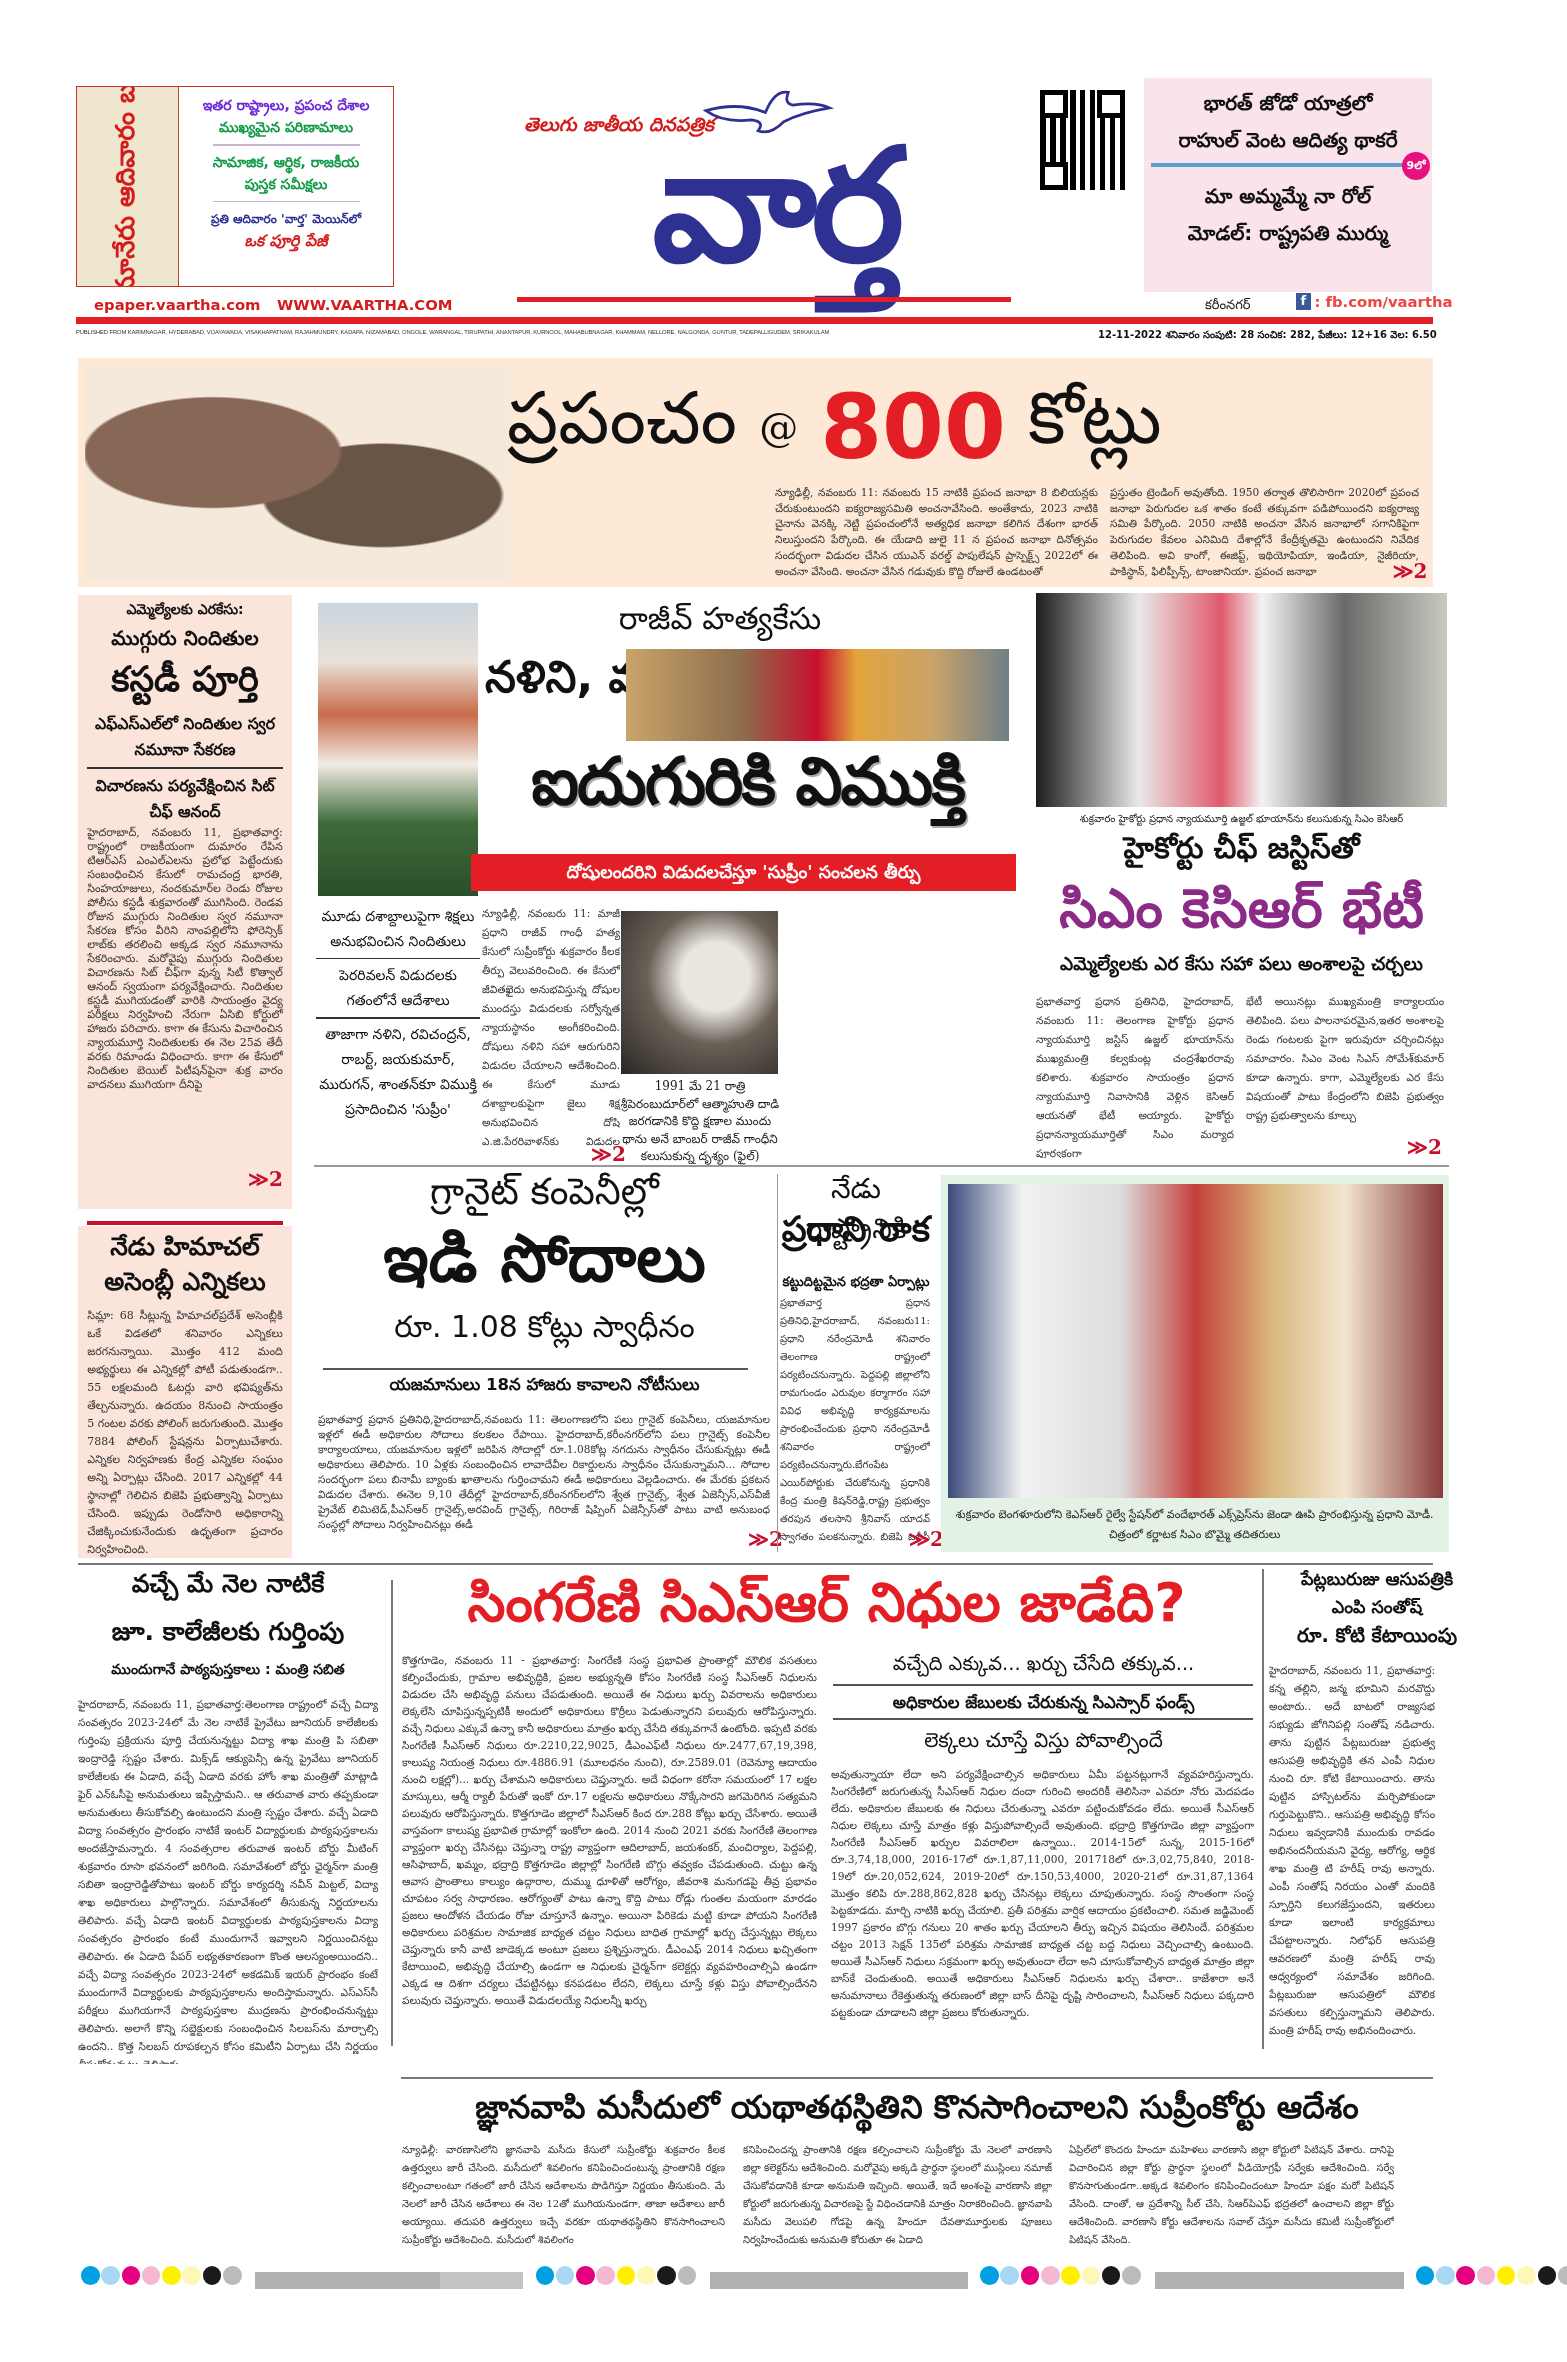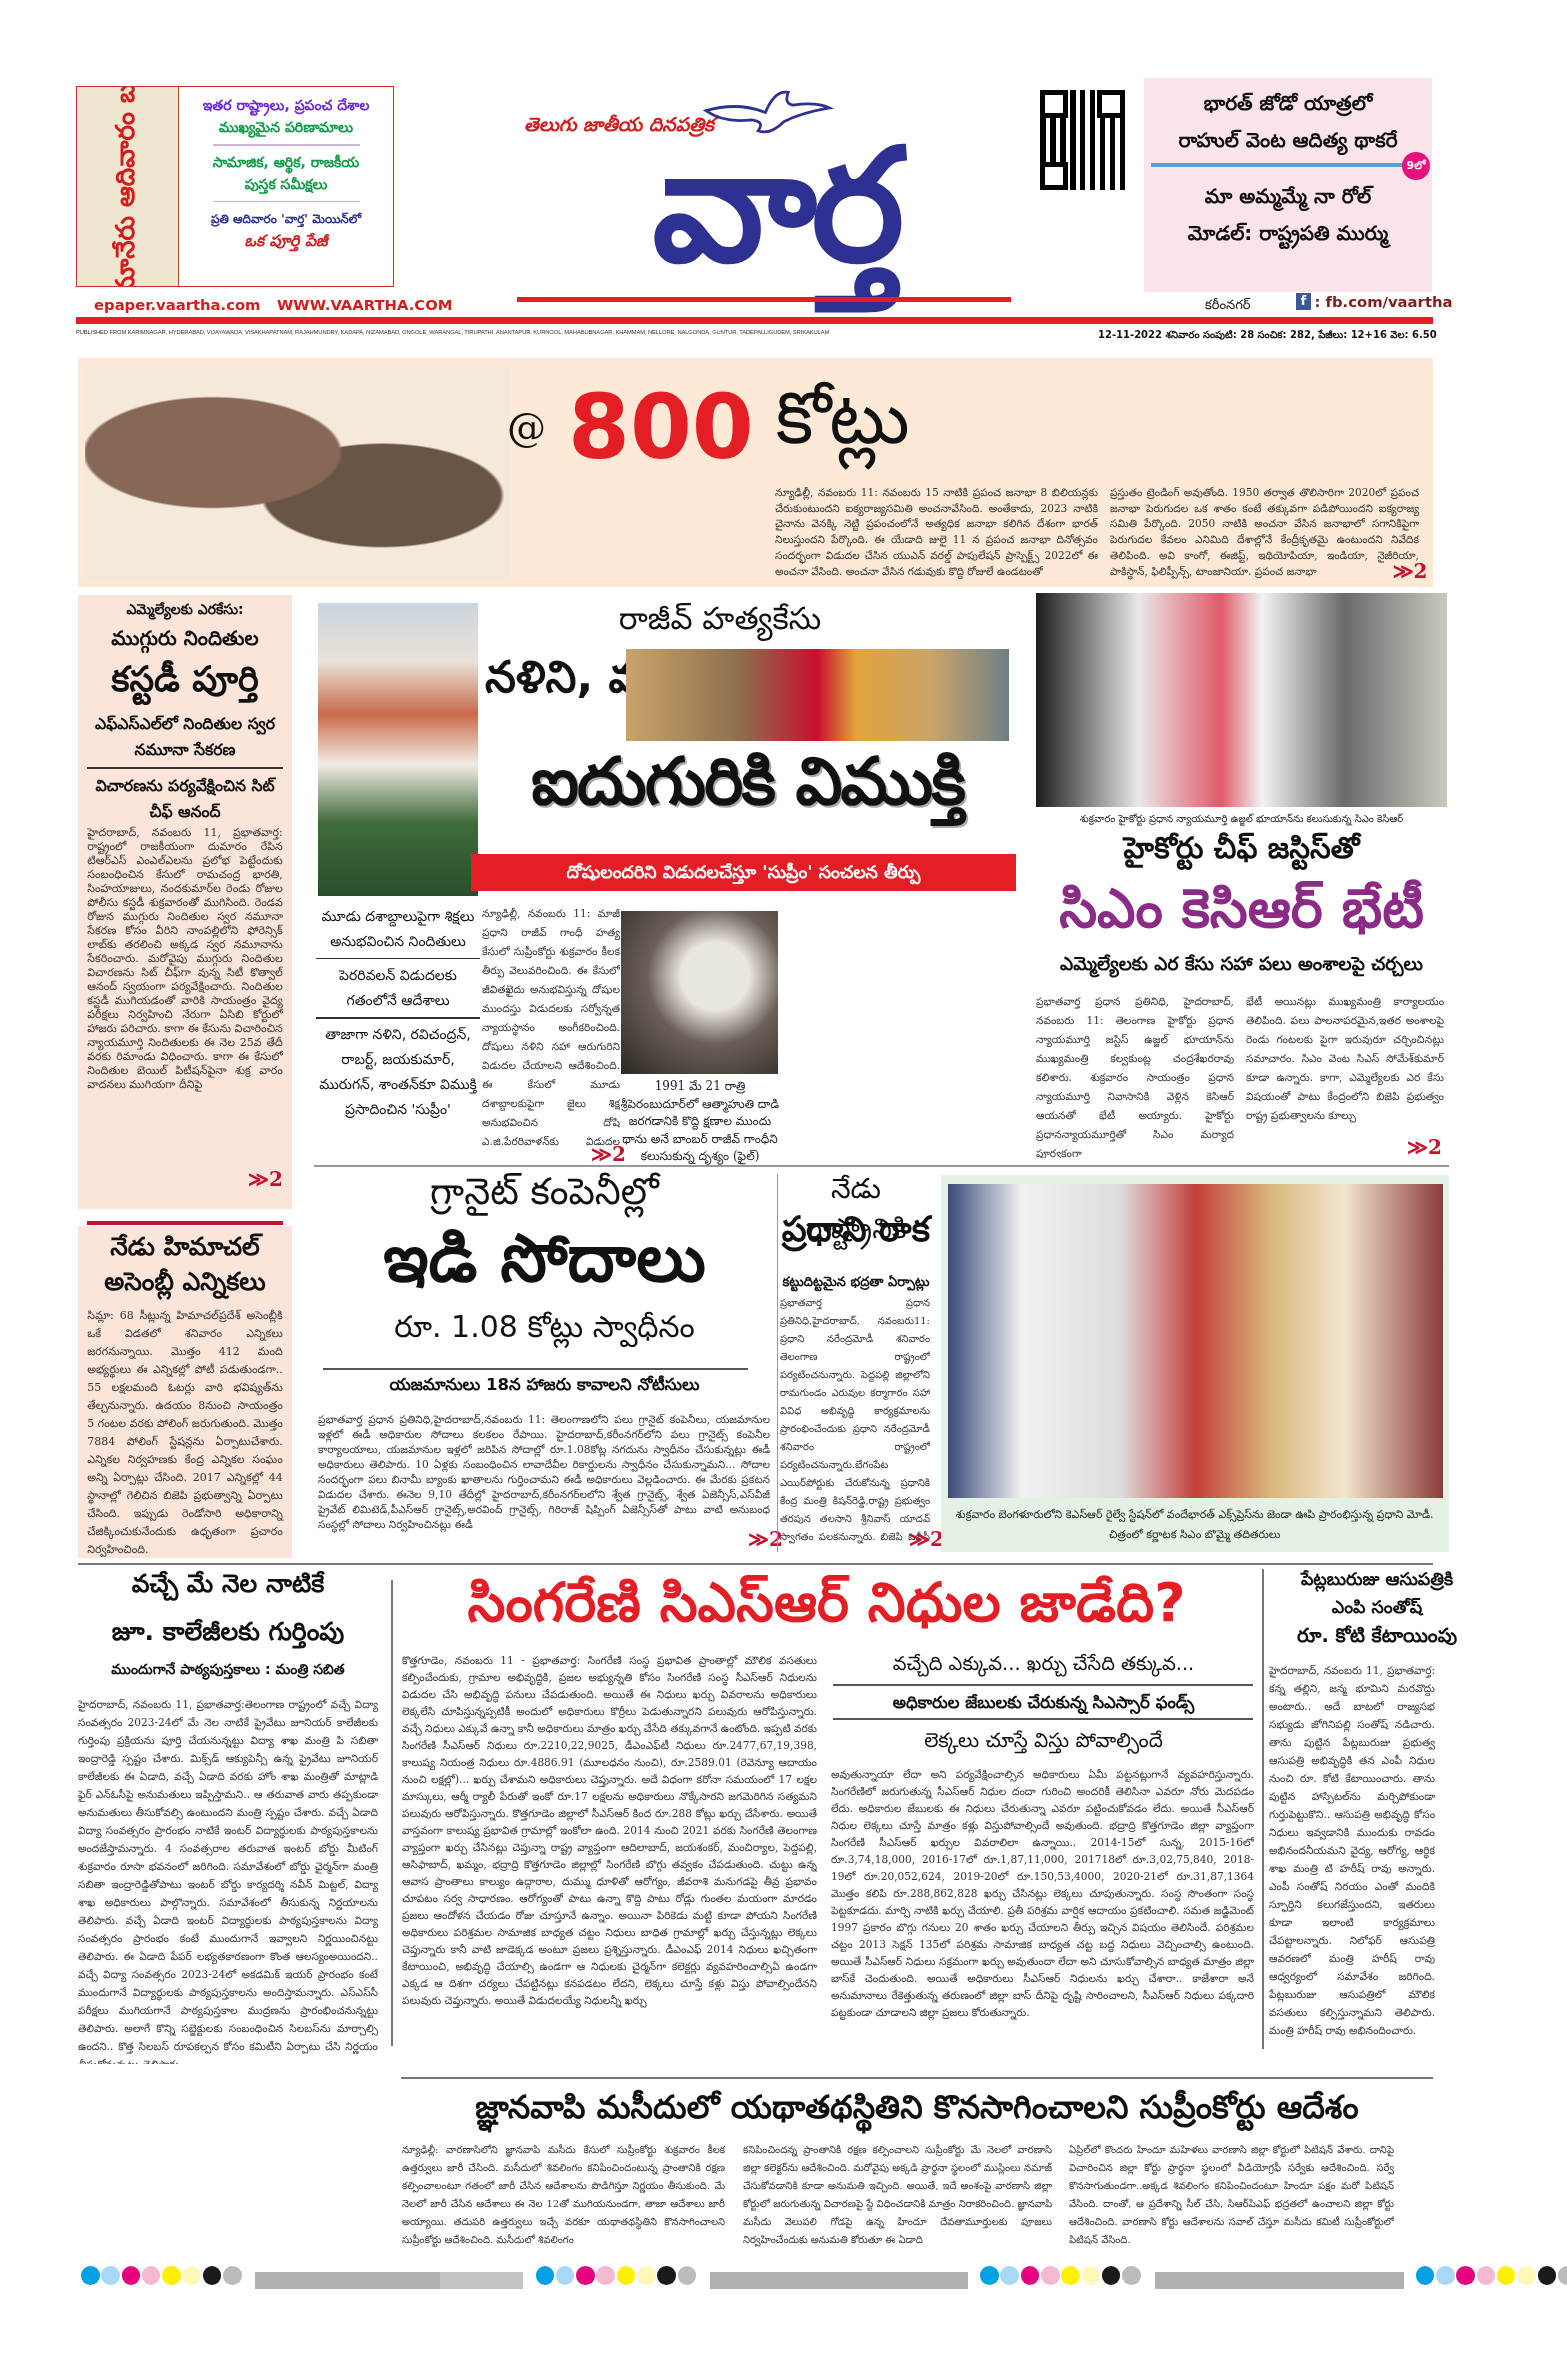--- a/index.html
+++ b/index.html
@@ -59,29 +59,30 @@
   <div style="position:relative;height:11px;margin:3.7px 7.4px">
       <div style="height:3.7px;background:#5aa0d0;margin-top:3.7px"></div>
     <span style="position:absolute;right:-5.5px;top:-11px;width:28px;height:28px;border-radius:50%;background:#e4117f;color:#fff;font-size:11px;line-height:28px">9లో</span>
     </div>
   <div>మా అమ్మమ్మే నా రోల్</div>
   <div>మోడల్: రాష్ట్రపతి ముర్ము</div>
 </div>
 <div class="abs" style="left:1205px;top:297px;font-size:13px">కరీంనగర్</div>
 <div class="abs" style="left:1296px;top:293px;display:flex;align-items:center;gap:3.7px">
   <span style="display:inline-block;width:14.8px;height:16.6px;background:#3b5998;color:#fff;font-weight:bold;font-size:13px;text-align:center;line-height:16.6px">f</span>
-  <span style="color:#7f1d1d;font-weight:bold;font-size:14.8px">: fb.com/vaartha</span>
+  <span style="color:#ef4444;font-weight:bold;font-size:14.8px">: fb.com/vaartha</span>
 </div>
 <div class="abs" style="left:76px;top:317px;width:1357px;height:6.5px;background:#e31e24"></div>
 <div class="abs" style="left:76px;top:329px;width:997px;font-size:5.8px;letter-spacing:-0.1px;white-space:nowrap;color:#333;font-family:'Liberation Sans',sans-serif">PUBLISHED FROM KARIMNAGAR, HYDERABAD, VIJAYAWADA, VISAKHAPATNAM, RAJAHMUNDRY, KADAPA, NIZAMABAD, ONGOLE, WARANGAL, TIRUPATHI, ANANTAPUR, KURNOOL, MAHABUBNAGAR, KHAMMAM, NELLORE, NALGONDA, GUNTUR, TADEPALLIGUDEM, SRIKAKULAM</div>
 <div class="abs" style="left:1098px;top:329px;font-size:10px;font-weight:bold;white-space:nowrap">12-11-2022 శనివారం సంపుటి: 28 సంచిక: 282, పేజీలు: 12+16 వెల: 6.50</div>
 
 <div class="abs" style="left:78px;top:358px;width:1355px;height:229px;background:#fde9d6">
   <div class="photo" style="position:absolute;left:7.4px;top:9.2px;width:425px;height:214px;background:radial-gradient(ellipse at 30% 40%,#7b5a48 0 30%,transparent 31%),radial-gradient(ellipse at 70% 60%,#5a4636 0 28%,transparent 29%),#f5e9dc;opacity:.9"></div>
   <div style="position:absolute;left:429px;top:0;width:923px;height:138px;display:flex;align-items:center;gap:22px">
+    <span style="font-size:72px">ప్రపంచం</span>
     <span class="ser" style="font-size:39px">@</span>
     <span style="font-size:89px;font-weight:bold;color:#e31e24">800</span>
     <span style="font-size:72px">కోట్లు</span>
   </div>
   <div class="p" style="position:absolute;left:697px;top:127px;width:323px;height:97px;overflow:hidden;font-size:10.6px;line-height:15.7px">న్యూఢిల్లీ, నవంబరు 11: నవంబరు 15 నాటికి ప్రపంచ జనాభా 8 బిలియన్లకు చేరుకుంటుందని ఐక్యరాజ్యసమితి అంచనావేసింది. అంతేకాదు, 2023 నాటికి చైనాను వెనక్కి నెట్టి ప్రపంచంలోనే అత్యధిక జనాభా కలిగిన దేశంగా భారత్ నిలుస్తుందని పేర్కొంది. ఈ యేడాది జులై 11 న ప్రపంచ జనాభా దినోత్సవం సందర్భంగా విడుదల చేసిన యుఎన్ వరల్డ్ పాపులేషన్ ప్రాస్పెక్ట్స్ 2022లో ఈ అంచనా వేసింది. అంచనా వేసిన గడువుకు కొద్ది రోజులే ఉండటంతో</div>
   <div class="p" style="position:absolute;left:1032px;top:127px;width:309px;height:97px;overflow:hidden;font-size:10.6px;line-height:15.7px">ప్రస్తుతం ట్రెండింగ్ అవుతోంది. 1950 తర్వాత తొలిసారిగా 2020లో ప్రపంచ జనాభా పెరుగుదల ఒక శాతం కంటే తక్కువగా పడిపోయిందని ఐక్యరాజ్య సమితి పేర్కొంది. 2050 నాటికి అంచనా వేసిన జనాభాలో సగానికిపైగా పెరుగుదల కేవలం ఎనిమిది దేశాల్లోనే కేంద్రీకృతమై ఉంటుందని నివేదిక తెలిపింది. అవి కాంగో, ఈజిప్ట్, ఇథియోపియా, ఇండియా, నైజీరియా, పాకిస్థాన్, ఫిలిప్పీన్స్, టాంజానియా. ప్రపంచ జనాభా</div>
   <div class="more" style="position:absolute;right:5.5px;bottom:3.7px">≫2</div>
 </div>
 
 <div class="abs" style="left:78px;top:595px;width:214px;height:614px;background:#fbe4da;padding:5.5px 9.2px">

